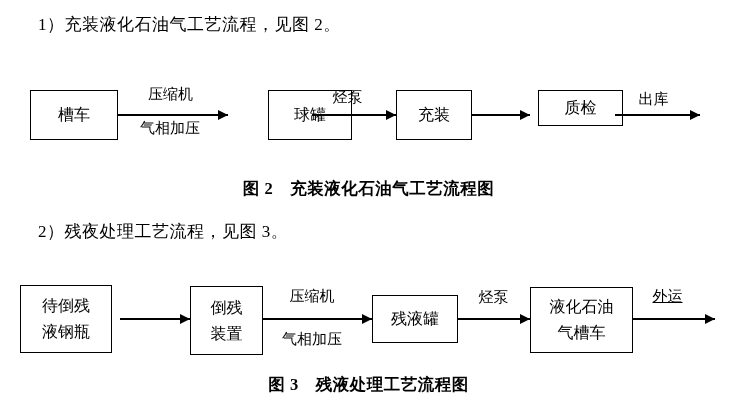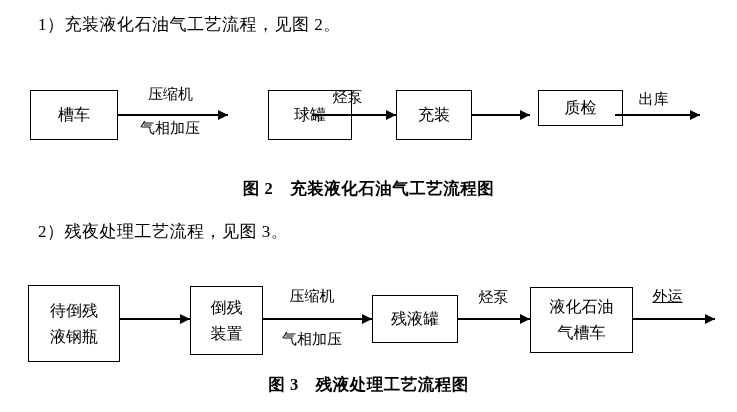--- a/index.html
+++ b/index.html
@@ -75,21 +75,21 @@
   #f2b4 { left: 538px; top: 90px; width: 85px; height: 36px; }
   #f2a1 { left: 118px; top: 114px; width: 110px; }
   #f2a2 { left: 312px; top: 114px; width: 84px; }
   #f2a3 { left: 472px; top: 114px; width: 58px; }
   #f2a4 { left: 615px; top: 114px; width: 85px; }
   #f2l1 { left: 128px; top: 85px;  width: 85px; }
   #f2l2 { left: 125px; top: 119px; width: 90px; }
   #f2l3 { left: 310px; top: 88px;  width: 75px; }
   #f2l4 { left: 616px; top: 90px;  width: 75px; }
   
-  #f3b1 { left: 28px;  top: 285px; width: 92px;  height: 77px; }
+  #f3b1 { left: 20px;  top: 285px; width: 92px;  height: 68px; }
   #f3b2 { left: 190px; top: 286px; width: 73px;  height: 69px; }
   #f3b3 { left: 372px; top: 295px; width: 86px;  height: 48px; }
   #f3b4 { left: 530px; top: 287px; width: 103px; height: 66px; }
   #f3a1 { left: 120px; top: 318px; width: 70px; }
   #f3a2 { left: 263px; top: 318px; width: 109px; }
   #f3a3 { left: 458px; top: 318px; width: 72px; }
   #f3a4 { left: 633px; top: 318px; width: 82px; }
   #f3l1 { left: 272px; top: 287px; width: 80px; }
   #f3l2 { left: 268px; top: 330px; width: 88px; }
   #f3l3 { left: 456px; top: 288px; width: 75px; }

